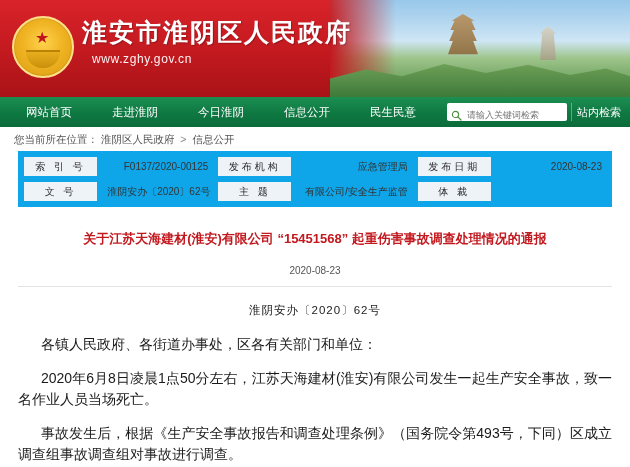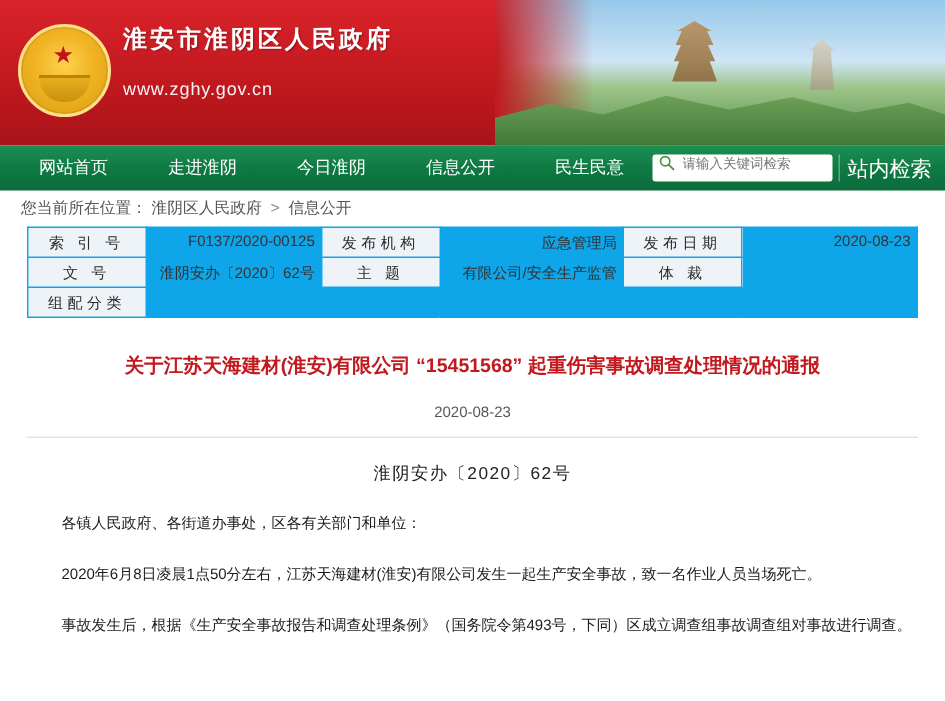--- a/index.html
+++ b/index.html
@@ -105,29 +105,29 @@
     height: 16px;
     border-radius: 0 0 16px 16px;
     background: linear-gradient(180deg, #e8ae1e 0%, #c9900c 100%);
     border-top: 2px solid #b98306;
   }
   .banner-title {
     position: absolute;
     left: 82px;
     top: 16px;
     color: #ffffff;
-    font-size: 16px;
+    font-size: 25px;
     font-weight: bold;
     letter-spacing: 2px;
     text-shadow: 1px 1px 1px rgba(0,0,0,0.25);
     font-family: "Liberation Serif", serif;
   }
   .banner-url {
     position: absolute;
-    left: 82px;
+    left: 92px;
     top: 52px;
     color: #ffffff;
     font-size: 12px;
     letter-spacing: 0.6px;
     opacity: 0.95;
   }
 
   
   .navbar {
     position: relative;
@@ -156,21 +156,21 @@
     position: absolute;
     right: 4px;
     top: 0;
     height: 30px;
     display: flex;
     align-items: center;
     gap: 4px;
   }
   .search-box {
     display: flex;
-    align-items: flex-start;
+    align-items: flex-end;
     background: #ffffff;
     border-radius: 2px;
     height: 18px;
     width: 112px;
     padding: 0 4px;
   }
   .search-icon {
     width: 11px;
     height: 11px;
     flex: 0 0 auto;
@@ -180,21 +180,21 @@
     border: 0;
     outline: 0;
     font-size: 9px;
     color: #8a8a8a;
     width: 92px;
     font-family: "Liberation Sans", sans-serif;
     background: transparent;
   }
   .search-btn {
     color: #ffffff;
-    font-size: 14px;
+    font-size: 11px;
     padding: 0 5px;
     height: 18px;
     line-height: 18px;
     border-left: 1px solid rgba(255,255,255,0.35);
     white-space: nowrap;
     cursor: pointer;
   }
 
   
   .breadcrumb {
@@ -213,21 +213,21 @@
     padding: 0 18px;
   }
   table.meta {
     width: 100%;
     border-collapse: collapse;
     table-layout: fixed;
     font-size: 10px;
     color: #333333;
   }
   table.meta td {
-    border: 1px solid #0ea5e9;
+    border: 6px solid #0ea5e9;
     height: 17px;
     padding: 1px 4px;
     vertical-align: middle;
     white-space: nowrap;
     overflow: hidden;
   }
   td.lbl {
     background: #eef3f8;
     text-align: center;
     color: #2a2a2a;
@@ -270,21 +270,21 @@
     border-top: 1px solid #e3e3e3;
   }
   .doc-number {
     text-align: center;
     color: #222222;
     font-size: 11.5px;
     margin-top: 16px;
     letter-spacing: 1px;
   }
   .para {
-    font-size: 10px;
+    font-size: 14px;
     color: #1a1a1a;
     line-height: 21px;
     margin-top: 13px;
     text-align: justify;
     text-indent: 23px;
   }
   .para.first { margin-top: 16px; }
 </style>
 </head>
 <body>
@@ -344,24 +344,20 @@
           <td class="val c6">2020-08-23</td>
         </tr>
         <tr>
           <td class="lbl c1">文  号</td>
           <td class="val c2">淮阴安办〔2020〕62号</td>
           <td class="lbl c3">主  题</td>
           <td class="val c4">有限公司/安全生产监管</td>
           <td class="lbl c5">体  裁</td>
           <td class="val c6"></td>
         </tr>
-        <tr>
-          <td class="lbl c1">组配分类</td>
-          <td class="val" colspan="5"></td>
-        </tr>
       </tbody>
     </table>
   </div>
 
   <div class="article">
     <div class="doc-title">关于江苏天海建材(淮安)有限公司 “15451568” 起重伤害事故调查处理情况的通报</div>
     <div class="doc-date">2020-08-23</div>
     <div class="hr-line"></div>
     <div class="doc-number">淮阴安办〔2020〕62号</div>
     <div class="para first">各镇人民政府、各街道办事处，区各有关部门和单位：</div>

